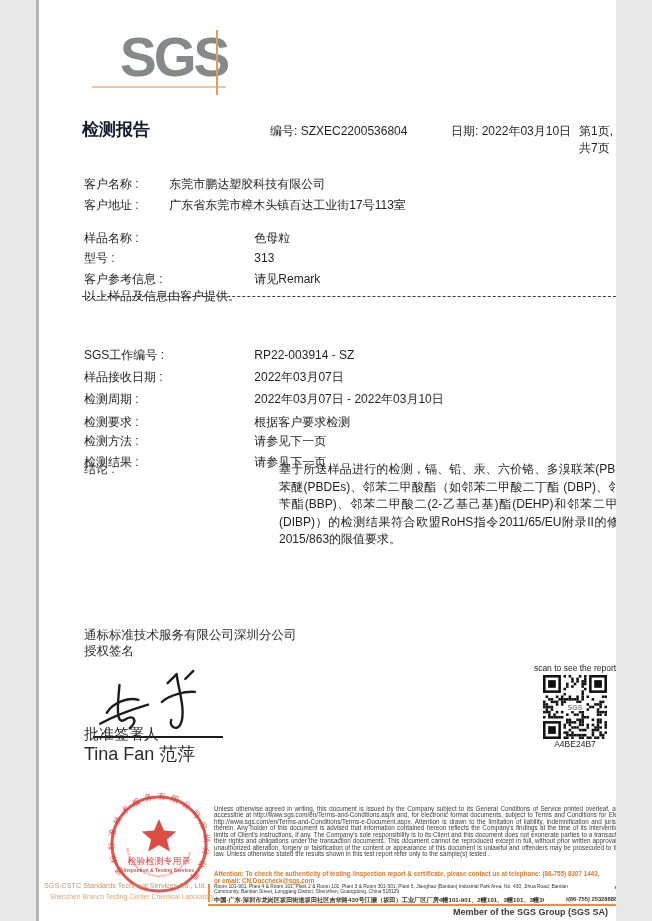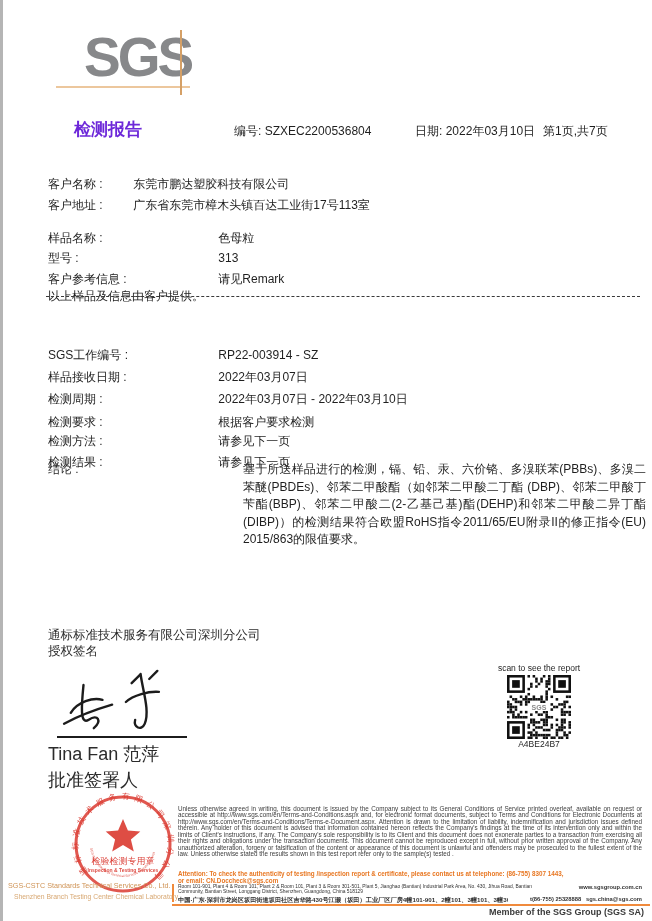--- a/index.html
+++ b/index.html
@@ -1,42 +1,42 @@
 <!DOCTYPE html>
 <html><head>
 <meta charset="utf-8">
 <style>
   html,body{margin:0;padding:0;background:#e8e8e8;}
-  .page{position:relative;width:652px;height:921px;background:#ffffff;overflow:hidden;
+  .page{position:relative;width:580px;height:921px;background:#ffffff;overflow:hidden;
         font-family:"Liberation Sans","DejaVu Sans",sans-serif;color:#2b2b2b;margin:0 auto;}
   .edge{position:absolute;left:0;top:0;width:3px;height:921px;background:#b5b5b5;}
   
   .logo{position:absolute;left:84px;top:30px;font-size:55px;font-weight:bold;letter-spacing:-3px;
         color:#87888a;line-height:55px;}
   .hline{position:absolute;left:56px;top:86px;width:134px;height:2px;background:#ecc79d;}
   .vline{position:absolute;left:180px;top:30px;width:2px;height:65px;background:#d5a066;}
   
-  .title{position:absolute;left:46px;top:118px;font-size:17px;font-weight:bold;color:#6d28d9;margin-left:28px;}
+  .title{position:absolute;left:46px;top:118px;font-size:17px;font-weight:bold;color:#0f172a;}
   .h-meta{position:absolute;top:123px;font-size:12px;color:#1f1f1f;}
   
   .row{position:absolute;left:48px;font-size:12px;white-space:nowrap;color:#1f1f1f;margin-top:13px;}
   .row .lbl{display:inline-block;}
   .v130 .lbl{width:82px;}
   .v215 .lbl{width:167px;}
   .dashline{position:absolute;left:46px;top:296px;width:594px;border-top:1.5px dashed #3a3a3a;}
   .concl-lbl{position:absolute;left:48px;top:461px;font-size:12px;}
   .concl-txt{position:absolute;left:215px;top:461px;width:403px;font-size:12px;line-height:17.5px;
              text-align:justify;color:#1f1f1f;margin-left:28px;}
   
   .sig-co{position:absolute;left:48px;top:627px;font-size:12.5px;}
   .sig-auth{position:absolute;left:48px;top:643px;font-size:12.5px;}
   .sig-svg{position:absolute;left:56px;top:668px;}
   .sig-line{position:absolute;left:57px;top:736px;width:130px;height:2px;background:#1c1c1c;}
   .sig-name{position:absolute;left:48px;top:742px;font-size:18px;}
-  .sig-role{position:absolute;left:48px;top:768px;font-size:18px;}
+  .sig-role{position:absolute;left:48px;top:725px;font-size:15px;}
   
   .qr-wrap{position:absolute;left:480px;top:663px;width:118px;text-align:center;}
   .qr-cap{font-size:8.5px;color:#1f1f1f;}
   .qr-box{margin:2px auto 0;width:64px;height:64px;}
   .qr-code-text{font-size:8.5px;color:#1f1f1f;margin-top:0px;}
   
   .stamp{position:absolute;left:70px;top:791px;opacity:.92;}
   .foot-co1{position:absolute;left:8px;top:881px;font-size:7.2px;color:#cf9355;z-index:3;}
   .foot-co2{position:absolute;left:14px;top:893px;font-size:6.8px;color:#d8a873;z-index:3;}
   

